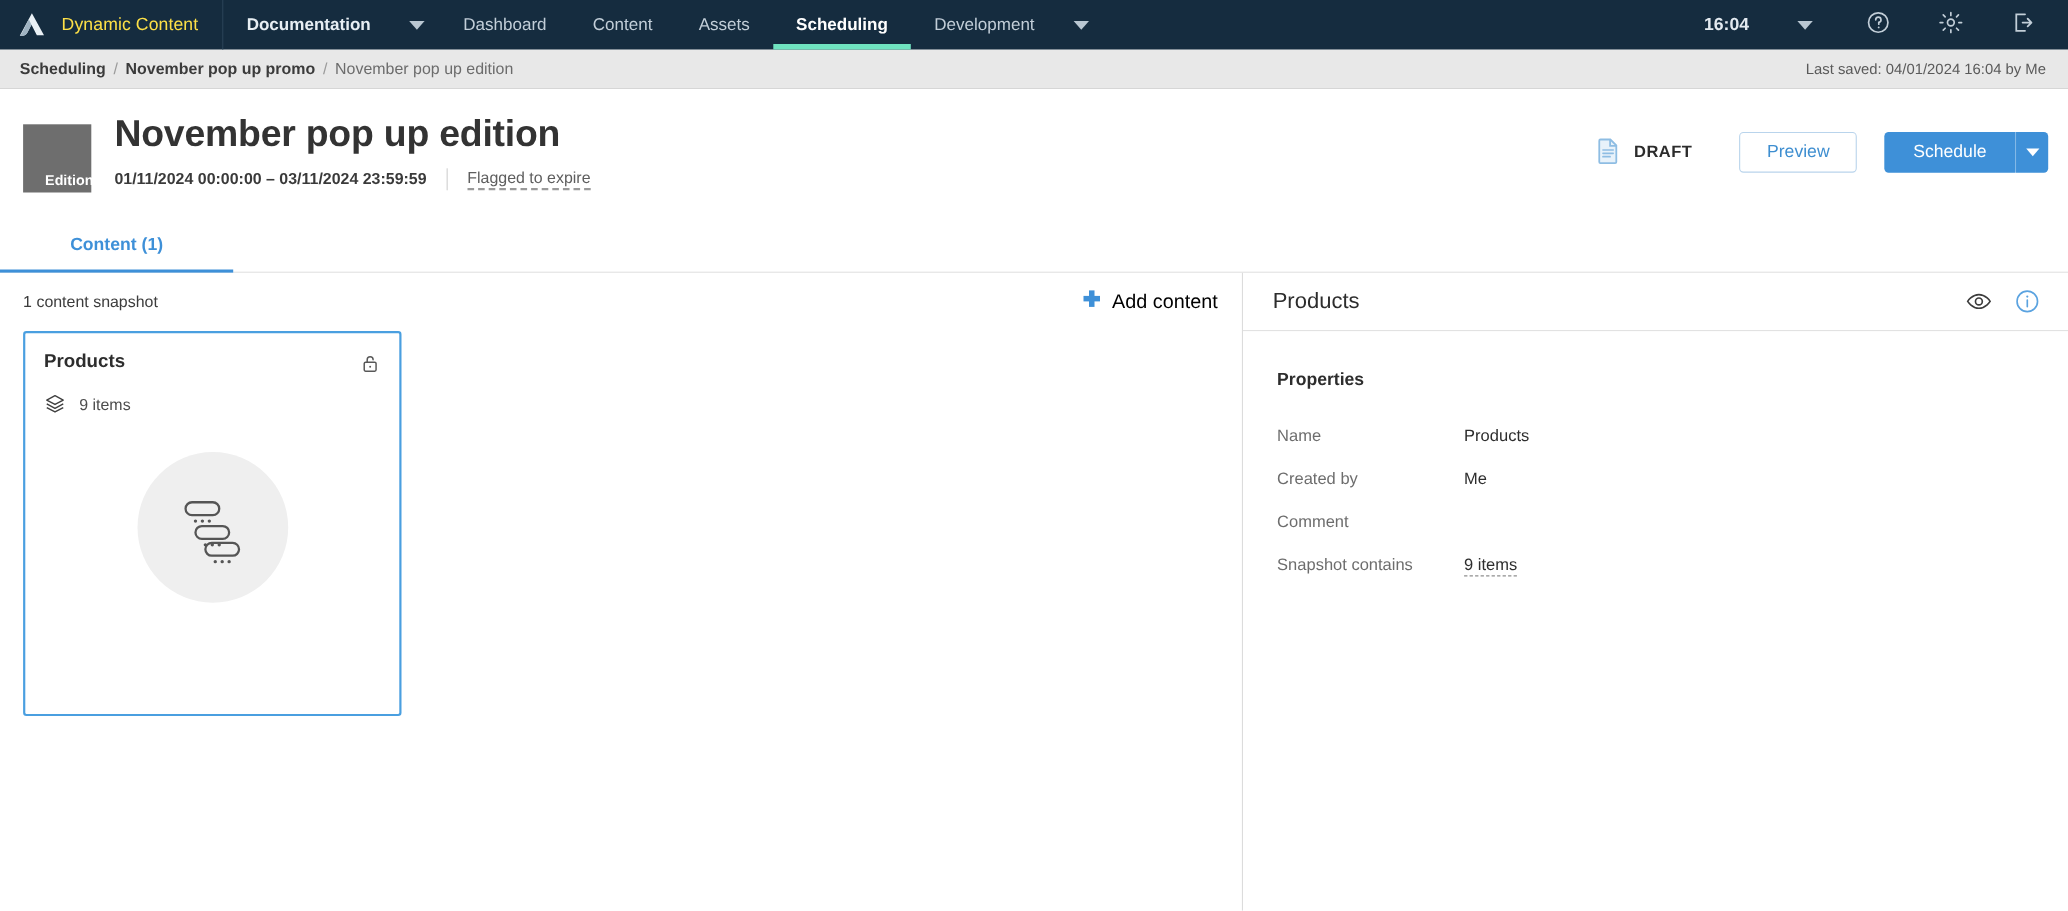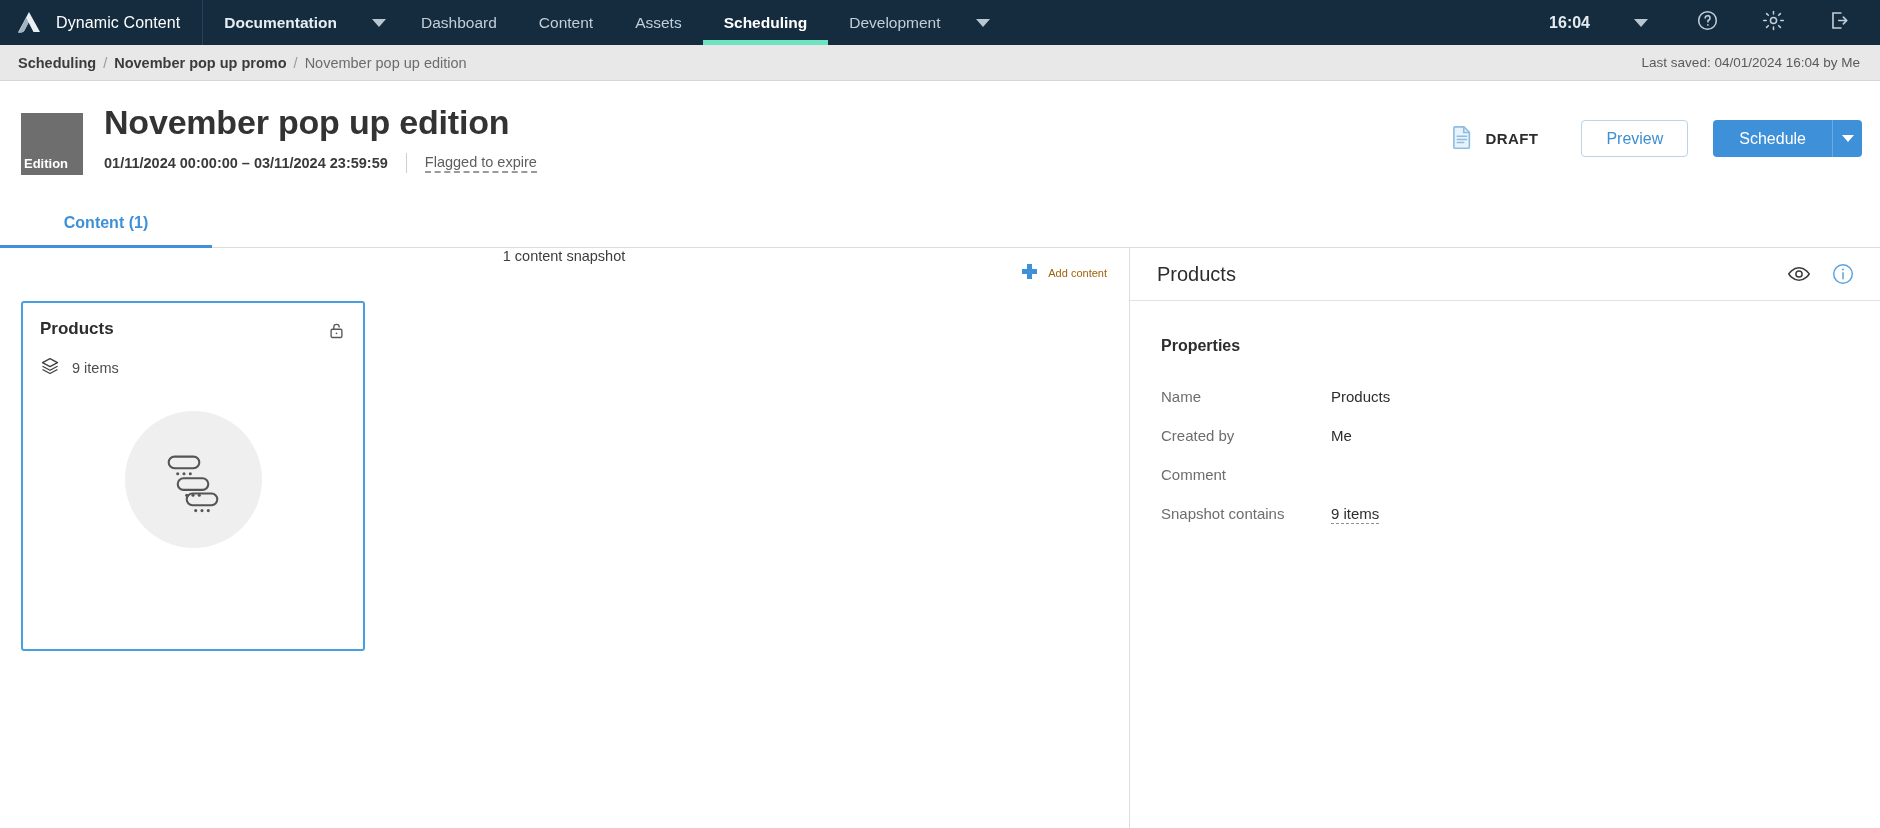--- a/index.html
+++ b/index.html
@@ -19,21 +19,21 @@
     color: #c7d3dc;
     position: relative;
   }
   .brand {
     display: flex; align-items: center;
     padding: 0 22px 0 16px;
     border-right: 1px solid #2a4256;
     height: 100%;
   }
   .brand-logo { width: 26px; height: 26px; margin-right: 14px; flex: none; }
-  .brand-name { font-size: 16px; color: #ffffff; letter-spacing: .1px; white-space: nowrap; }
+  .brand-name { font-size: 16px; color: #fde047; letter-spacing: .1px; white-space: nowrap; }
 
   .navitems { display: flex; align-items: stretch; height: 100%; }
   .navitem {
     display: flex; align-items: center;
     padding: 0 21px;
     font-size: 15.5px;
     color: #c2ced8;
     height: 100%;
     position: relative;
     white-space: nowrap;
@@ -92,21 +92,21 @@
     position: relative;
   }
   .edition-badge {
     width: 62px; height: 62px;
     background: #6e6e6e;
     flex: none;
     position: relative;
     margin-top: 12px;
   }
   .edition-badge span {
-    position: absolute; left: 3px; bottom: 4px;
+    position: absolute; left: 20px; bottom: 4px;
     color: #fff; font-size: 13px; font-weight: bold;
   }
   .title-block { margin-left: 21px; padding-top: 2px; }
   .page-title {
     font-size: 34px; font-weight: bold; color: #333333;
     letter-spacing: -.2px; line-height: 1.15;
   }
   .subline {
     display: flex; align-items: center;
     margin-top: 11px;
@@ -194,27 +194,26 @@
   .left-pane {
     width: 1130px;
     border-right: 1px solid #dcdcdc;
     background: #fff;
     position: relative;
   }
   .left-toolbar {
     height: 53px;
     display: flex; align-items: center;
     padding: 0 22px 0 21px;
-    flex-direction: column;
   }
   .snapshot-count { font-size: 14.5px; color: #3c3c3c; }
   .add-content {
     margin-left: auto;
-    display: flex; align-items: flex-end;
-    color: #a16207; font-size: 11px; cursor: pointer;
+    display: flex; align-items: flex-start;
+    color: #000000; font-size: 18px; cursor: pointer;
   }
   .plus-icon {
     width: 15px; height: 15px; position: relative; margin-right: 11px;
   }
   .plus-icon::before, .plus-icon::after {
     content: ""; position: absolute; background: #3e90d8;
   }
   .plus-icon::before { left: 0; right: 0; top: 5px; height: 5px; }
   .plus-icon::after { top: 0; bottom: 0; left: 5px; width: 5px; }
 

